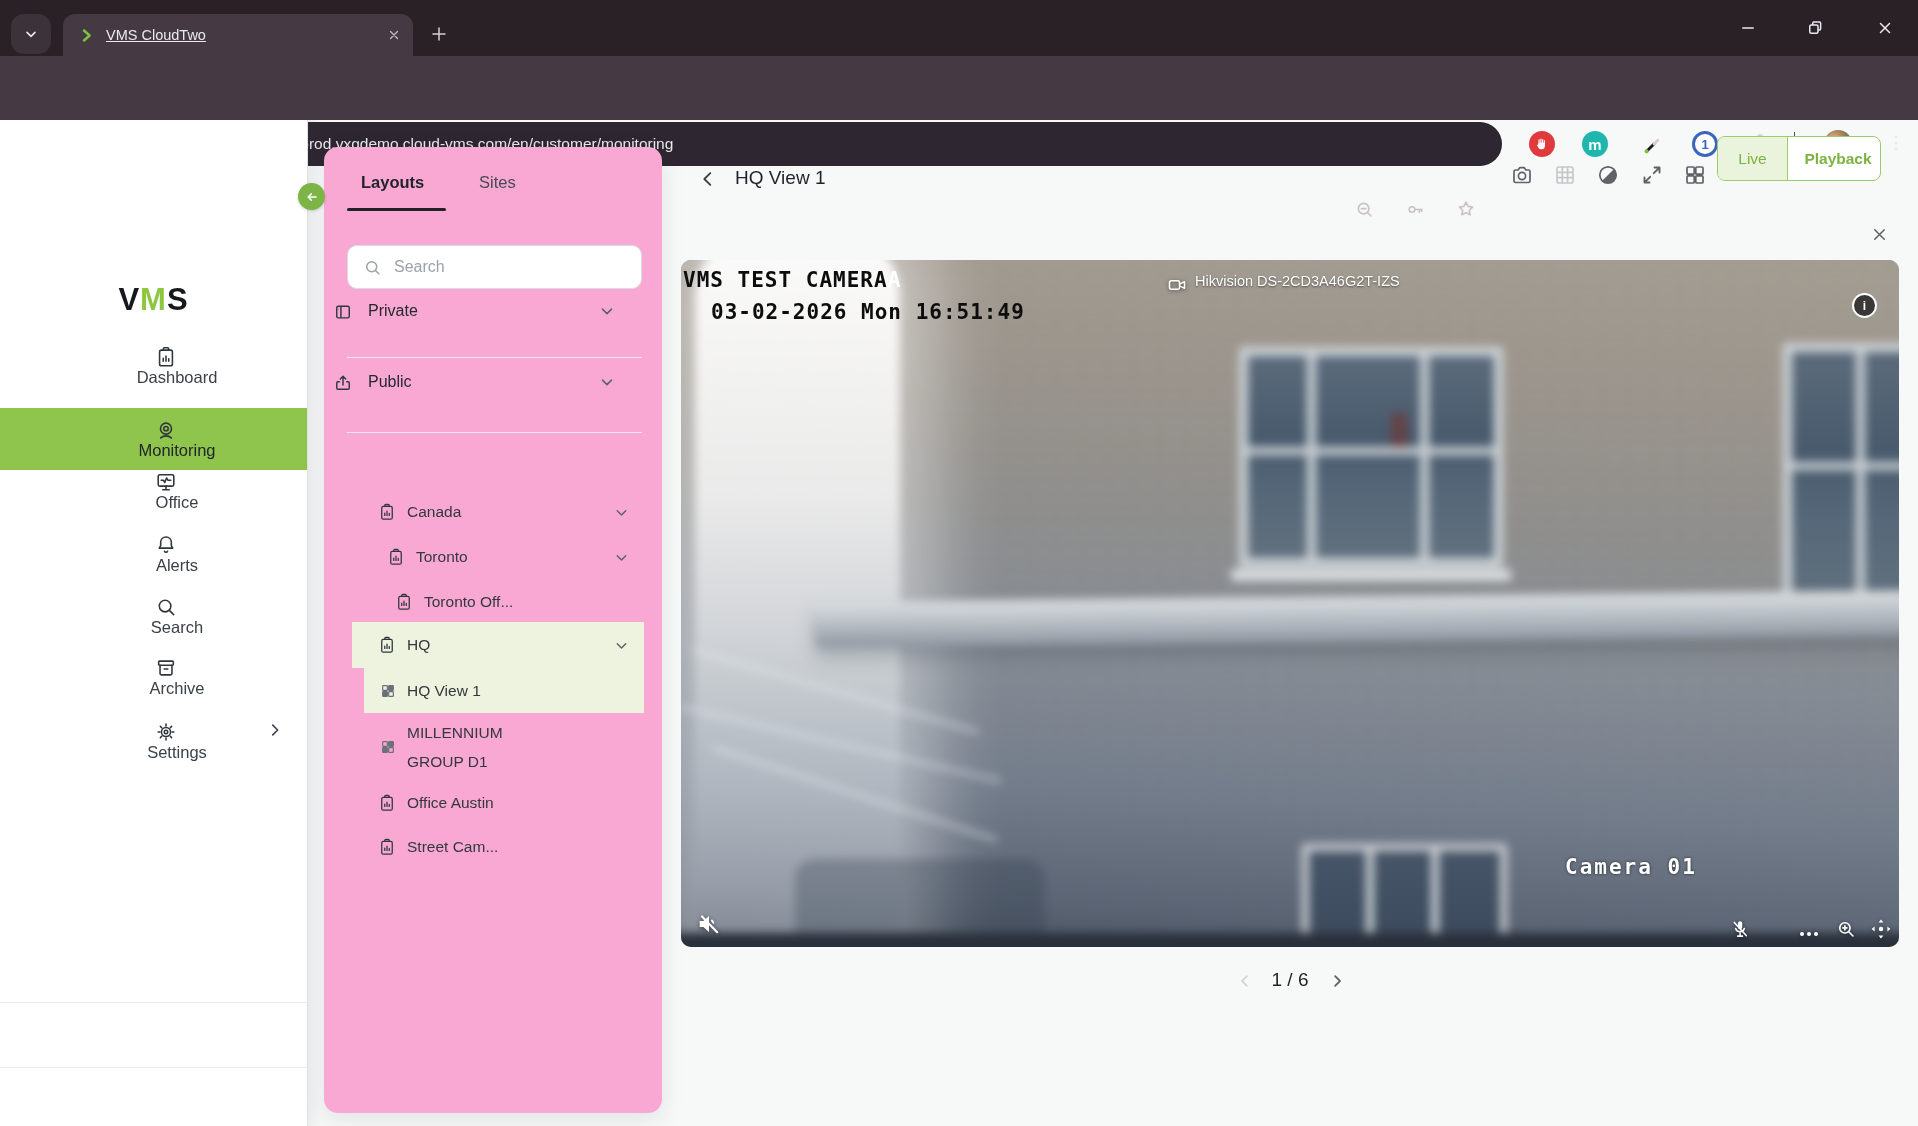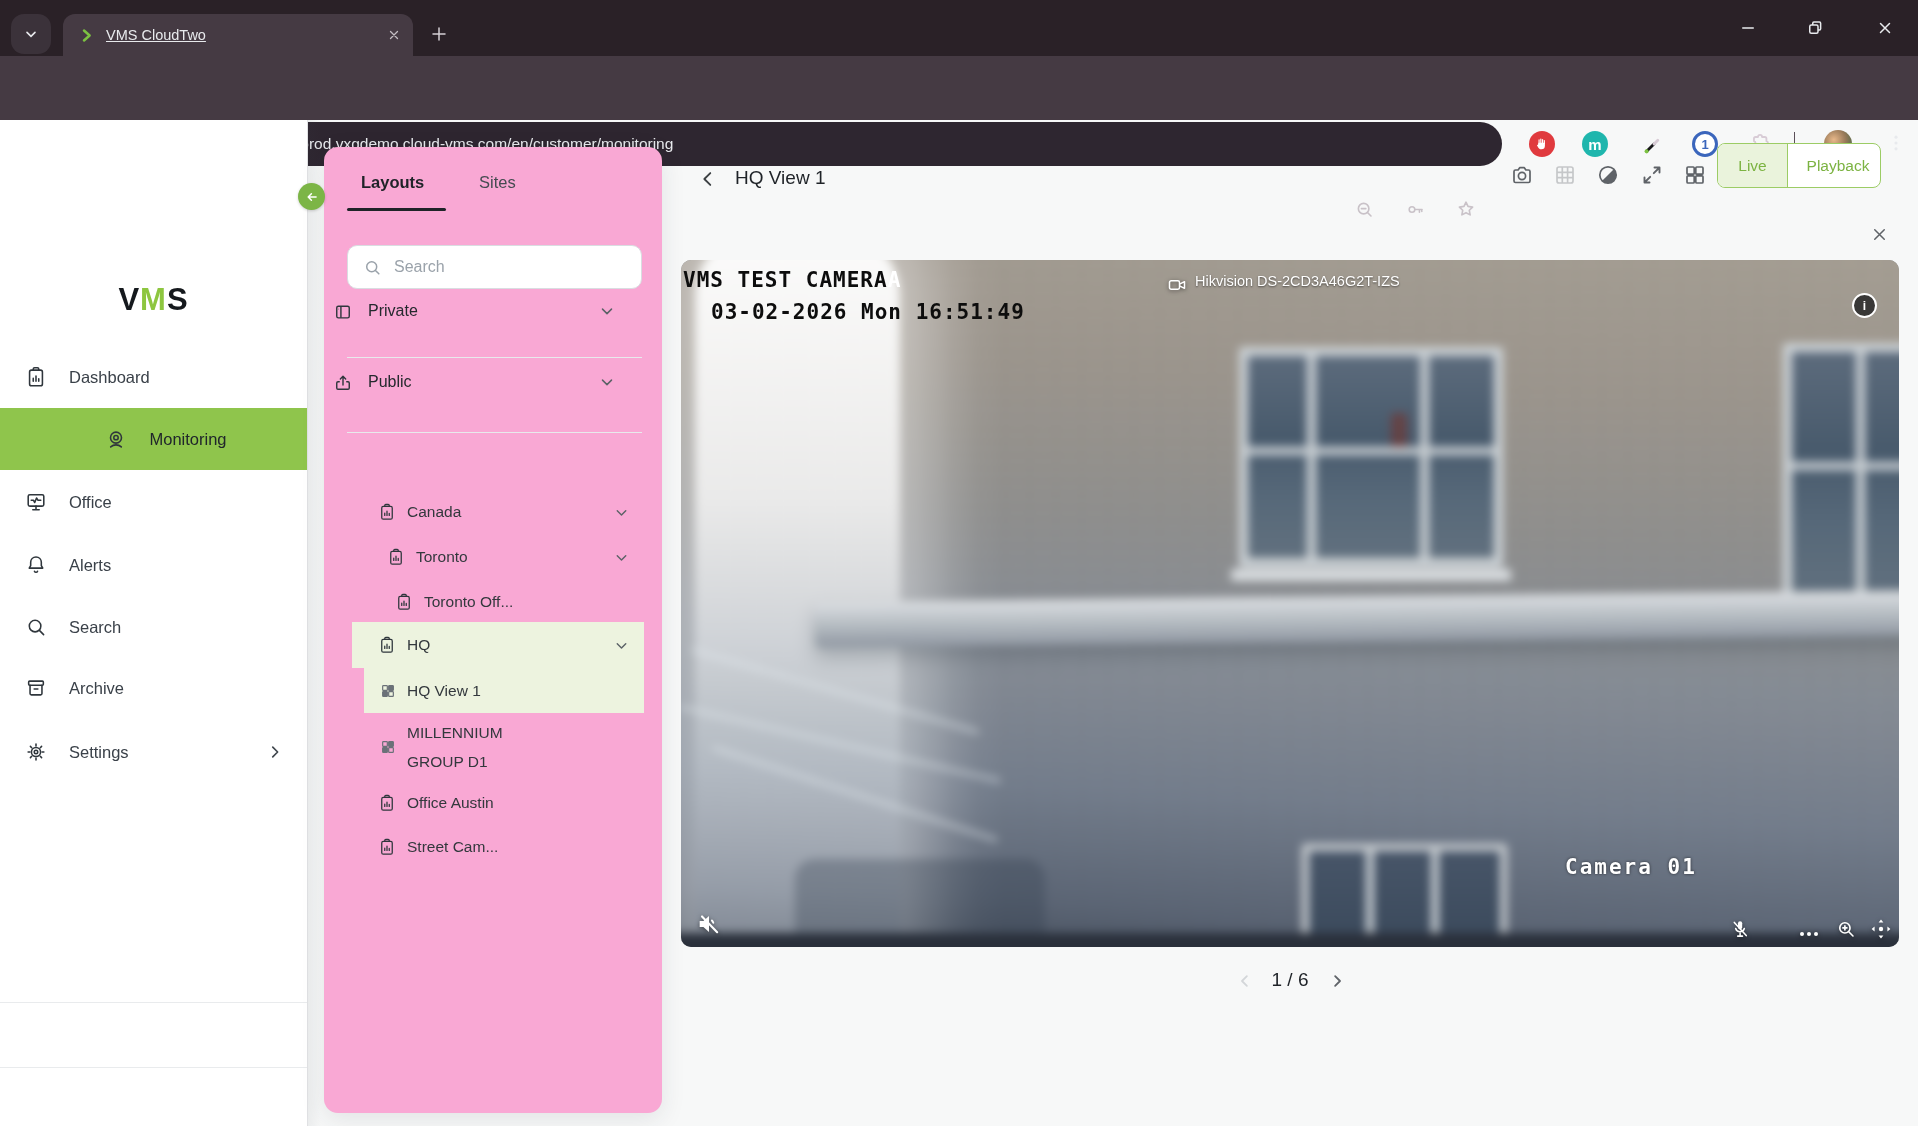--- a/index.html
+++ b/index.html
@@ -17,21 +17,21 @@
   .urlpill { position:absolute; left:183px; top:66px; width:1319px; height:44px; border-radius:22px; background:#2e2630; display:flex; align-items:center; color:#e8eaed; }
   .url-text { font-size:15.5px; color:#e8eaed; margin-left:14px; flex:1; white-space:nowrap; overflow:hidden; }
   .navico { color:#e8eaed; }
   .extbadge { border-radius:50%; display:flex; align-items:center; justify-content:center; }
   .winctl { color:#e8eaed; }
 
   
   #sidebar { position:absolute; left:0; top:120px; width:307px; height:1006px; background:#ffffff; box-shadow:1px 0 0 #ececee; }
   .logo { position:absolute; left:0; top:162px; width:307px; text-align:center; font-size:31px; font-weight:800; letter-spacing:1px; color:#15191d; }
   .logo .m { color:#8DC63F; }
-  .nav-item { position:absolute; left:0; width:307px; height:62px; display:flex; align-items:center; padding-left:25px; color:#3a4149; font-size:16.5px; cursor:pointer; }
+  .nav-item { position:absolute; left:0; width:307px; height:62px; display:flex; align-items:center; padding-left:25px; color:#3a4149; font-size:16.5px; cursor:pointer;flex-direction:column; }
   .nav-item .ni-label { margin-left:22px; }
   .nav-item.active { background:#8FC54C; color:#20262b;justify-content:center; }
   .nav-item svg { color:#2f363c; }
   .credits-divider { position:absolute; left:0; width:307px; height:1px; background:#e9ebed; }
   #collapse-btn { position:absolute; left:298px; top:183px; width:27px; height:27px; border-radius:50%; background:#7CB546; display:flex; align-items:center; justify-content:center; box-shadow:0 1px 3px rgba(0,0,0,.18); z-index:5; }
   #sidebar-edge { position:absolute; left:307px; top:120px; width:14px; height:1006px; background:linear-gradient(90deg, rgba(60,70,80,.07), rgba(60,70,80,0)); }
 
   
   #panel { position:absolute; left:324px; top:147px; width:338px; height:966px; background:#f9a8d4; border-radius:14px; box-shadow:0 6px 24px rgba(35,45,55,.10); }
   .ptab { position:absolute; top:26px; font-size:16.5px; color:#454b51; cursor:pointer; }
@@ -49,23 +49,23 @@
   .tree-row { position:absolute; display:flex; align-items:center; cursor:pointer; color:#33383d; font-size:15.5px; }
   .tree-row .t-label { margin-left:11px; }
   .tree-row .chev { position:absolute; right:14px; }
   .tree-ico { color:#2f363c; }
   .grid-ico { color:#6b7178; }
   .hl { background:#EDF3DF; }
 
   
   .main-title { position:absolute; left:735px; top:167px; font-size:19px; color:#1f2328; }
   .tbico { position:absolute; top:163px; width:24px; height:24px; color:#5f6368; cursor:pointer; }
-  .segment { position:absolute; left:1717px; top:143px; width:164px; height:45px; border:1.5px solid #9CCC65; border-radius:8px; display:flex; overflow:hidden; background:#fff; }
+  .segment { position:absolute; left:1717px; top:136px; width:164px; height:45px; border:1.5px solid #9CCC65; border-radius:8px; display:flex; overflow:hidden; background:#fff; }
   .seg-live { width:70px; background:#EAF3DC; color:#7CB342; display:flex; align-items:center; justify-content:center; font-size:15.5px; font-weight:500; border-right:1.5px solid #9CCC65; cursor:pointer; }
-  .seg-play { flex:1; color:#7CB342; display:flex; align-items:center; justify-content:center; font-size:15.5px; font-weight:400; cursor:pointer;margin-left:8px; }
+  .seg-play { flex:1; color:#7CB342; display:flex; align-items:center; justify-content:center; font-size:15.5px; font-weight:700; cursor:pointer;margin-left:8px; }
 
   
   #video { position:absolute; left:681px; top:260px; width:1218px; height:687px; border-radius:10px; overflow:hidden; background:#8a8d92; }
   #scene { position:absolute; left:-16px; top:-16px; width:1250px; height:719px; filter:blur(5px) saturate(.92); }
   .scene-base { position:absolute; inset:0; background:linear-gradient(183deg,#a8a094 0%,#9c968d 22%,#90908f 40%,#868d97 58%,#737e8e 75%,#5a6576 90%,#3e4857 100%); }
   .scene-brick { position:absolute; inset:0; opacity:.5; background-image:repeating-linear-gradient(0deg, rgba(70,60,50,.22) 0 2px, transparent 2px 13px), repeating-linear-gradient(90deg, rgba(70,60,50,.10) 0 2px, transparent 2px 26px); }
   .whitecol { position:absolute; left:30px; top:-10px; width:205px; height:105%; border-radius:60px; background:linear-gradient(180deg, rgba(255,255,255,.96) 0%, rgba(250,250,250,.85) 35%, rgba(232,236,240,.6) 65%, rgba(210,218,228,.35) 100%); box-shadow:0 0 70px 35px rgba(255,255,255,.45); }
   .win { position:absolute; background:#ccd2d6; border-radius:3px; }
   .panes { position:absolute; inset:9px; background:linear-gradient(180deg,#5b6b7e 0%,#475a6e 40%,#55687b 70%,#60707f 100%); }
   .mull { position:absolute; background:#c6cdd2; }

